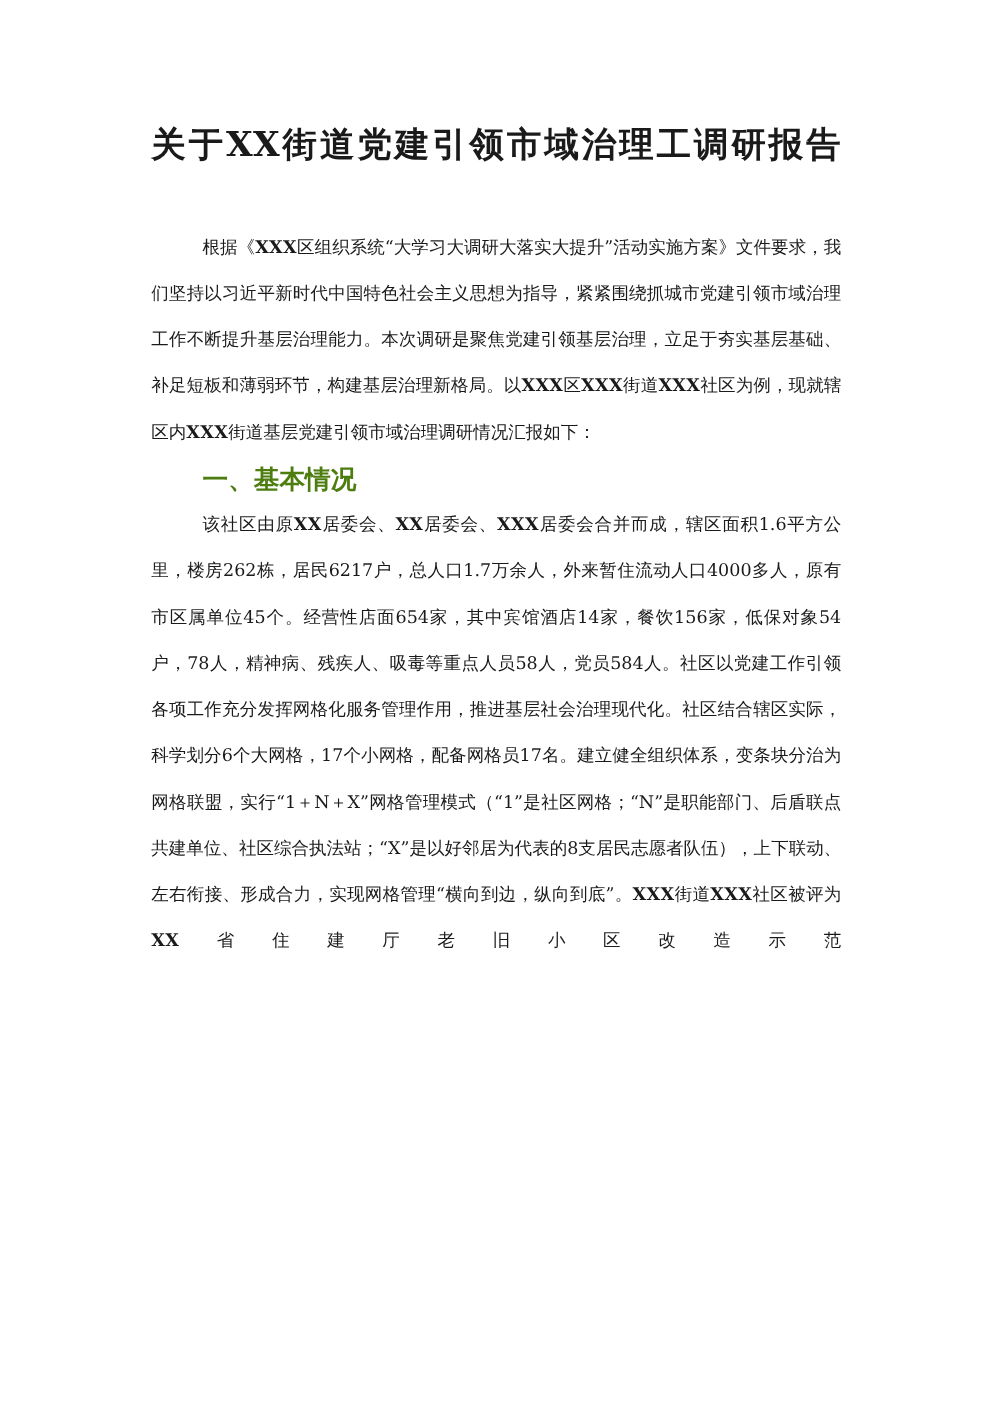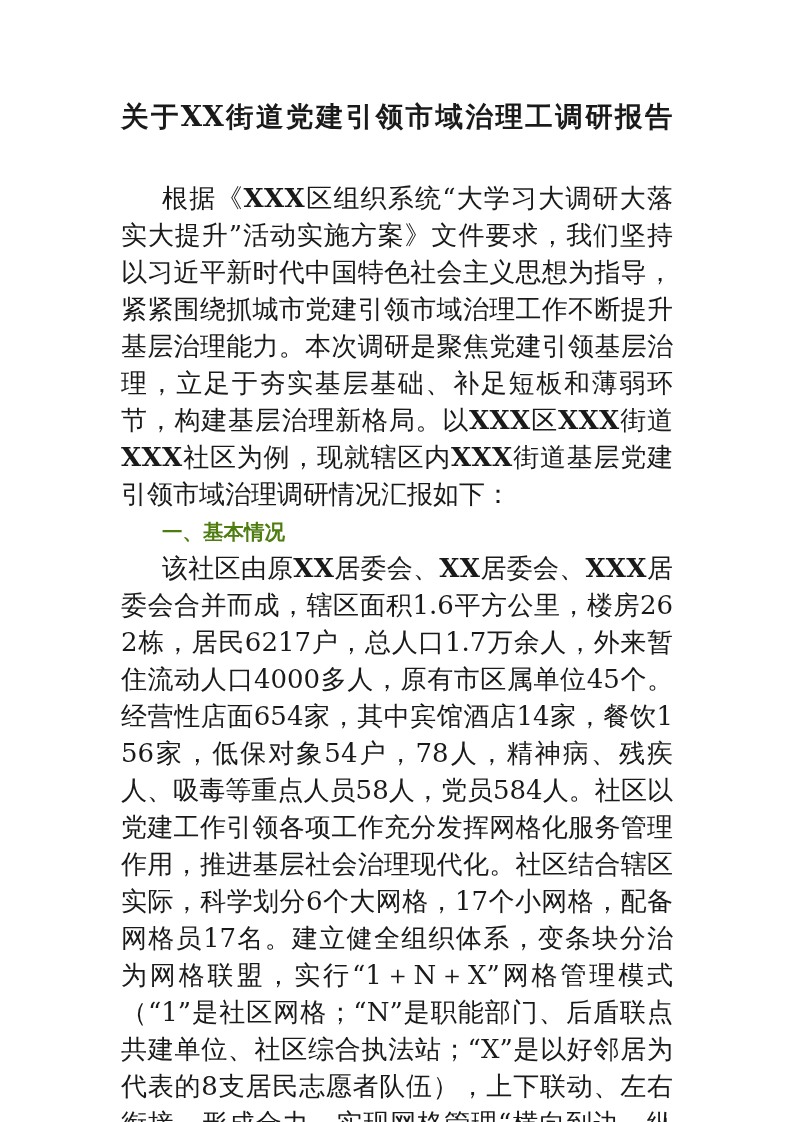--- a/index.html
+++ b/index.html
@@ -48,21 +48,21 @@
     font-family: "Liberation Sans", "DejaVu Sans", sans-serif;
     font-weight: bold;
     font-size: 20.5px;
     line-height: 37px;
     margin: 0;
     text-indent: 41px;
     color: #4d7c0f;
   }
 
   .para {
-    font-size: 26px;
+    font-size: 14px;
     line-height: 37px;
     text-align: justify;
     text-justify: inter-ideograph;
     text-indent: 41px;
     margin: 0;
     color: #1a1a1a;
     word-break: break-all;
   }
 
   .para.last-justify {

